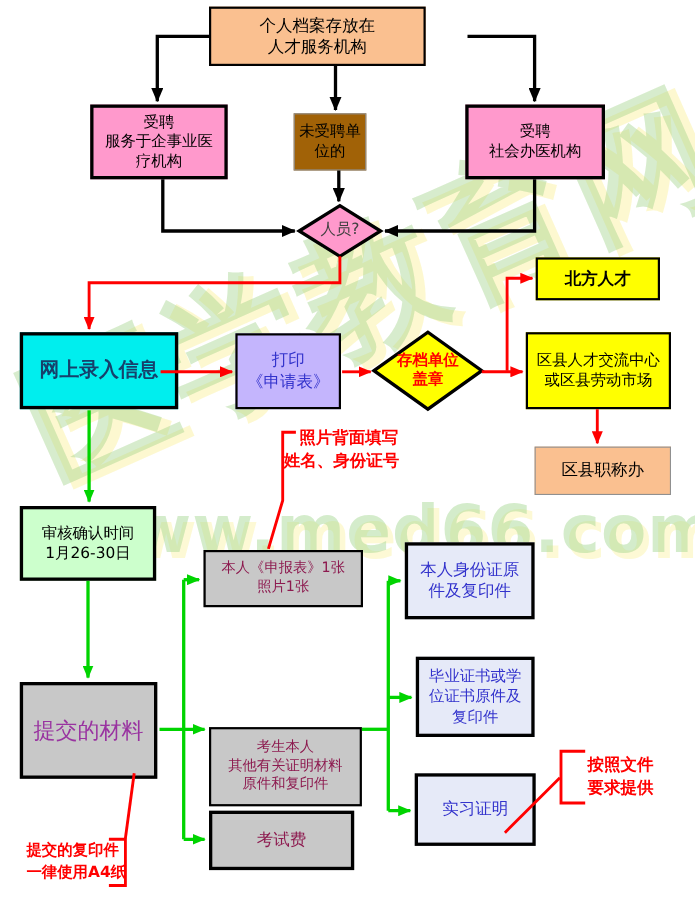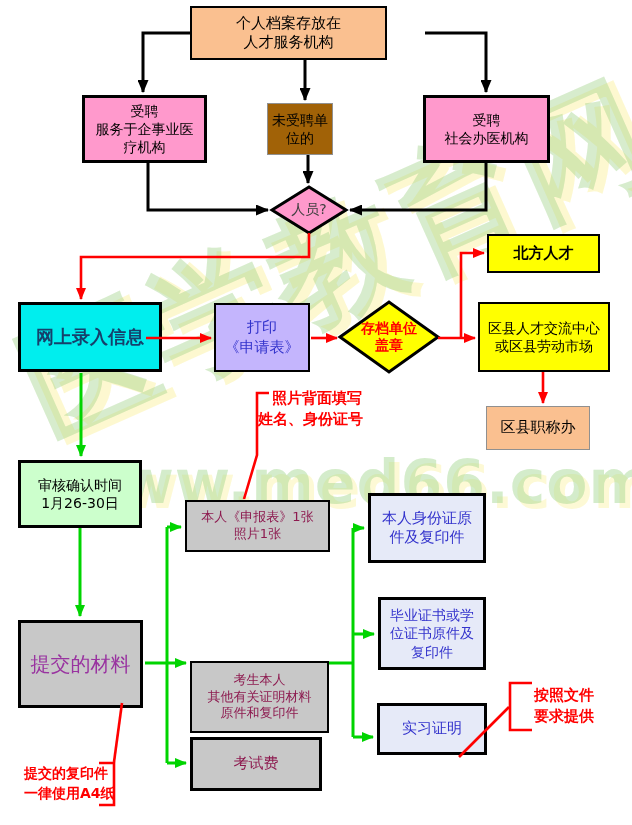--- a/index.html
+++ b/index.html
@@ -29,29 +29,29 @@
   .b2{border:2px solid #000;}
   .bthin{border:1px solid #909090;}
   .archive     {left:190px;top:6px;  width:197px;height:54px;background:#FAC090;font-size:15px;}
   .emp-ent     {left:82px; top:95px; width:125px;height:68px;background:#FF99CC;font-size:14px;}
   .unemp       {left:267px;top:103px;width:66px; height:52px;background:#a16207;font-size:14px;}
   .emp-soc     {left:423px;top:95px; width:127px;height:68px;background:#FF99CC;font-size:14px;}
   .online      {left:18px; top:302px;width:144px;height:70px;background:#00EEEE;font-size:18px;font-weight:bold;color:#16406B;}
   .print       {left:214px;top:303px;width:96px; height:69px;background:#c4b5fd;font-size:15px;color:#3333CC;}
   .north       {left:487px;top:234px;width:113px;height:39px;background:#FFFF00;font-size:15px;font-weight:bold;}
   .district    {left:478px;top:302px;width:132px;height:70px;background:#FFFF00;font-size:14px;}
-  .title-office{left:486px;top:406px;width:104px;height:44px;background:#FAC090;font-size:15px;}
+  .title-office{left:486px;top:406px;width:124px;height:44px;background:#FAC090;font-size:15px;}
   .review      {left:18px; top:460px;width:124px;height:68px;background:#CCFFCC;font-size:14px;}
   .apply-form  {left:185px;top:500px;width:145px;height:52px;background:#C8C8C8;font-size:13px;color:#8D1A4F;}
   .id-card     {left:368px;top:493px;width:118px;height:70px;background:#E6EAF8;font-size:15px;color:#3333CC;}
   .diploma     {left:378px;top:597px;width:108px;height:73px;background:#E6EAF8;font-size:14px;color:#3333CC;}
   .submit      {left:18px; top:620px;width:125px;height:88px;background:#C8C8C8;font-size:20px;color:#9933A0;}
   .other       {left:190px;top:628px;width:139px;height:72px;background:#C8C8C8;font-size:13px;color:#8D1A4F;margin-top:33px;}
   .fee         {left:190px;top:737px;width:132px;height:54px;background:#C8C8C8;font-size:15px;color:#8D1A4F;}
-  .intern      {left:377px;top:703px;width:110px;height:52px;background:#E6EAF8;font-size:15px;color:#3333CC;}
+  .intern      {left:377px;top:703px;width:110px;height:66px;background:#E6EAF8;font-size:15px;color:#3333CC;}
   
   .dlabel{position:absolute;z-index:3;display:flex;flex-direction:column;justify-content:center;
     align-items:center;text-align:center;line-height:1.25;}
   .dlabel-person{left:274px;top:197px;width:70px;height:26px;font-size:14px;color:#404040;}
   .dlabel-seal  {left:343px;top:306px;width:92px;height:62px;font-size:14px;font-weight:bold;color:#FF0000;}
   
   .rnote{position:absolute;z-index:3;color:#FF0000;font-weight:bold;line-height:1.4;white-space:nowrap;}
   .photo-note{left:258px;top:388px;font-size:15px;}
   .a4-note   {left:24px; top:764px;font-size:14px;}
   .file-note {left:534px;top:685px;font-size:15px;}

